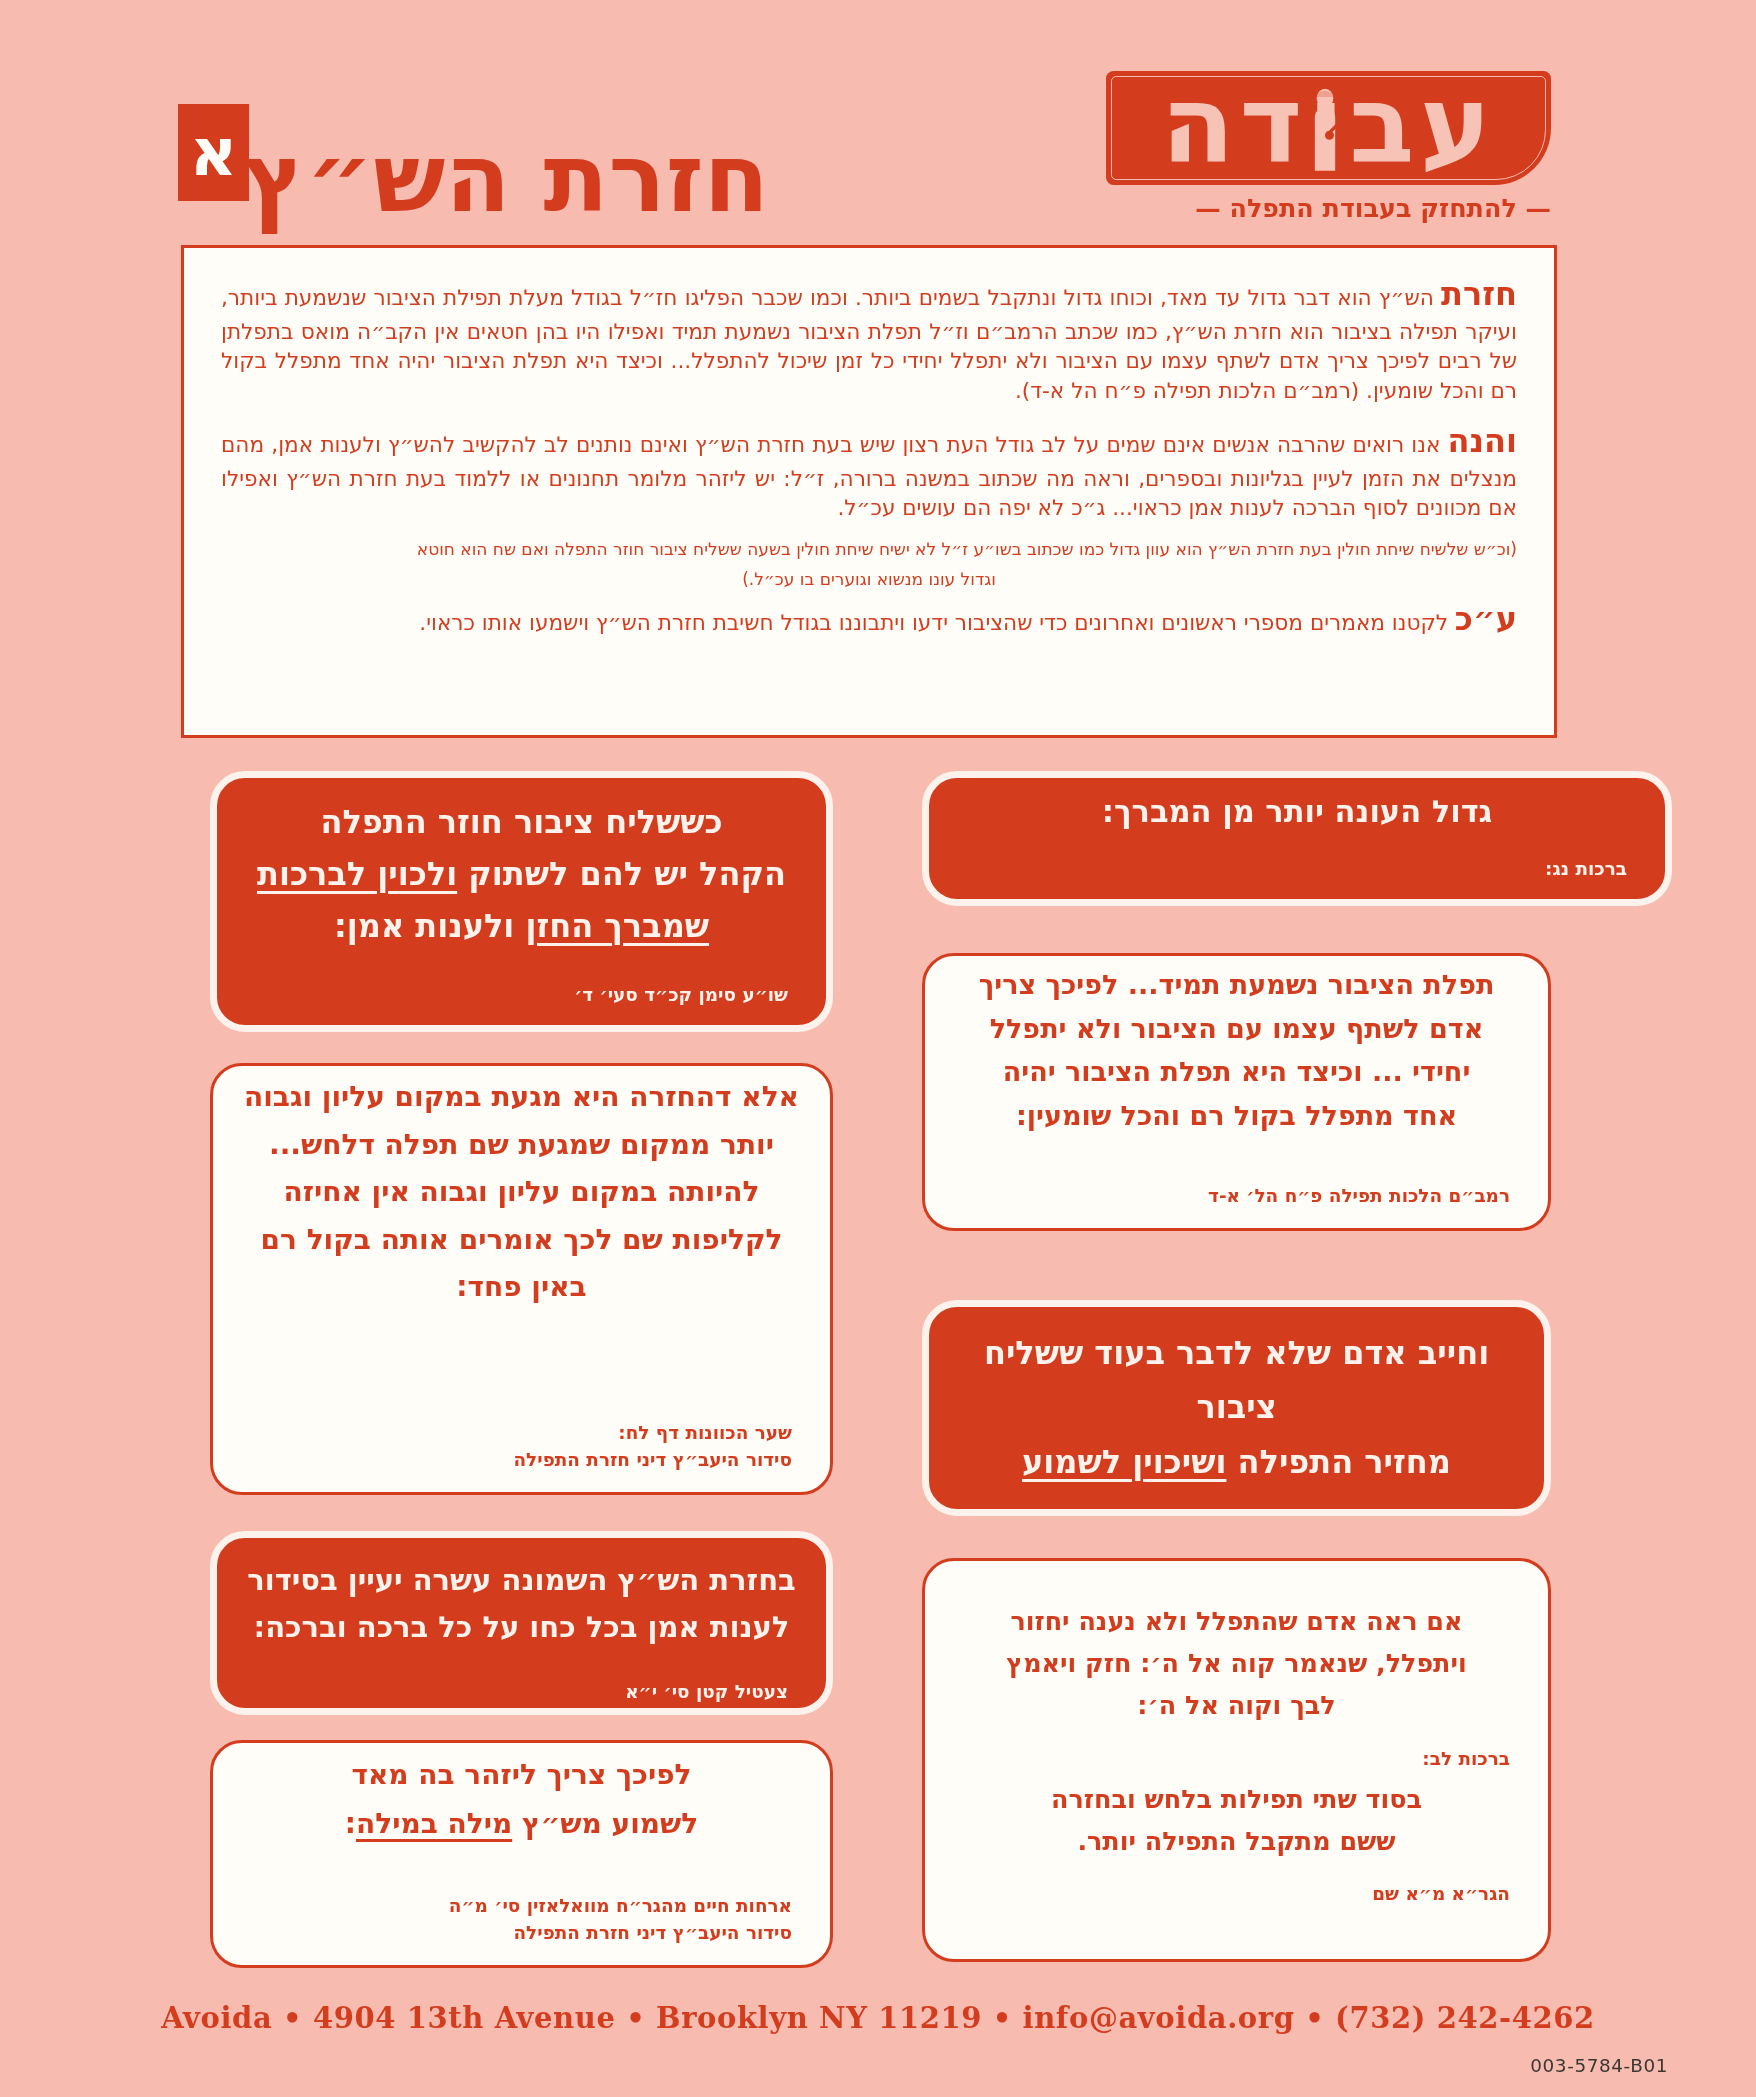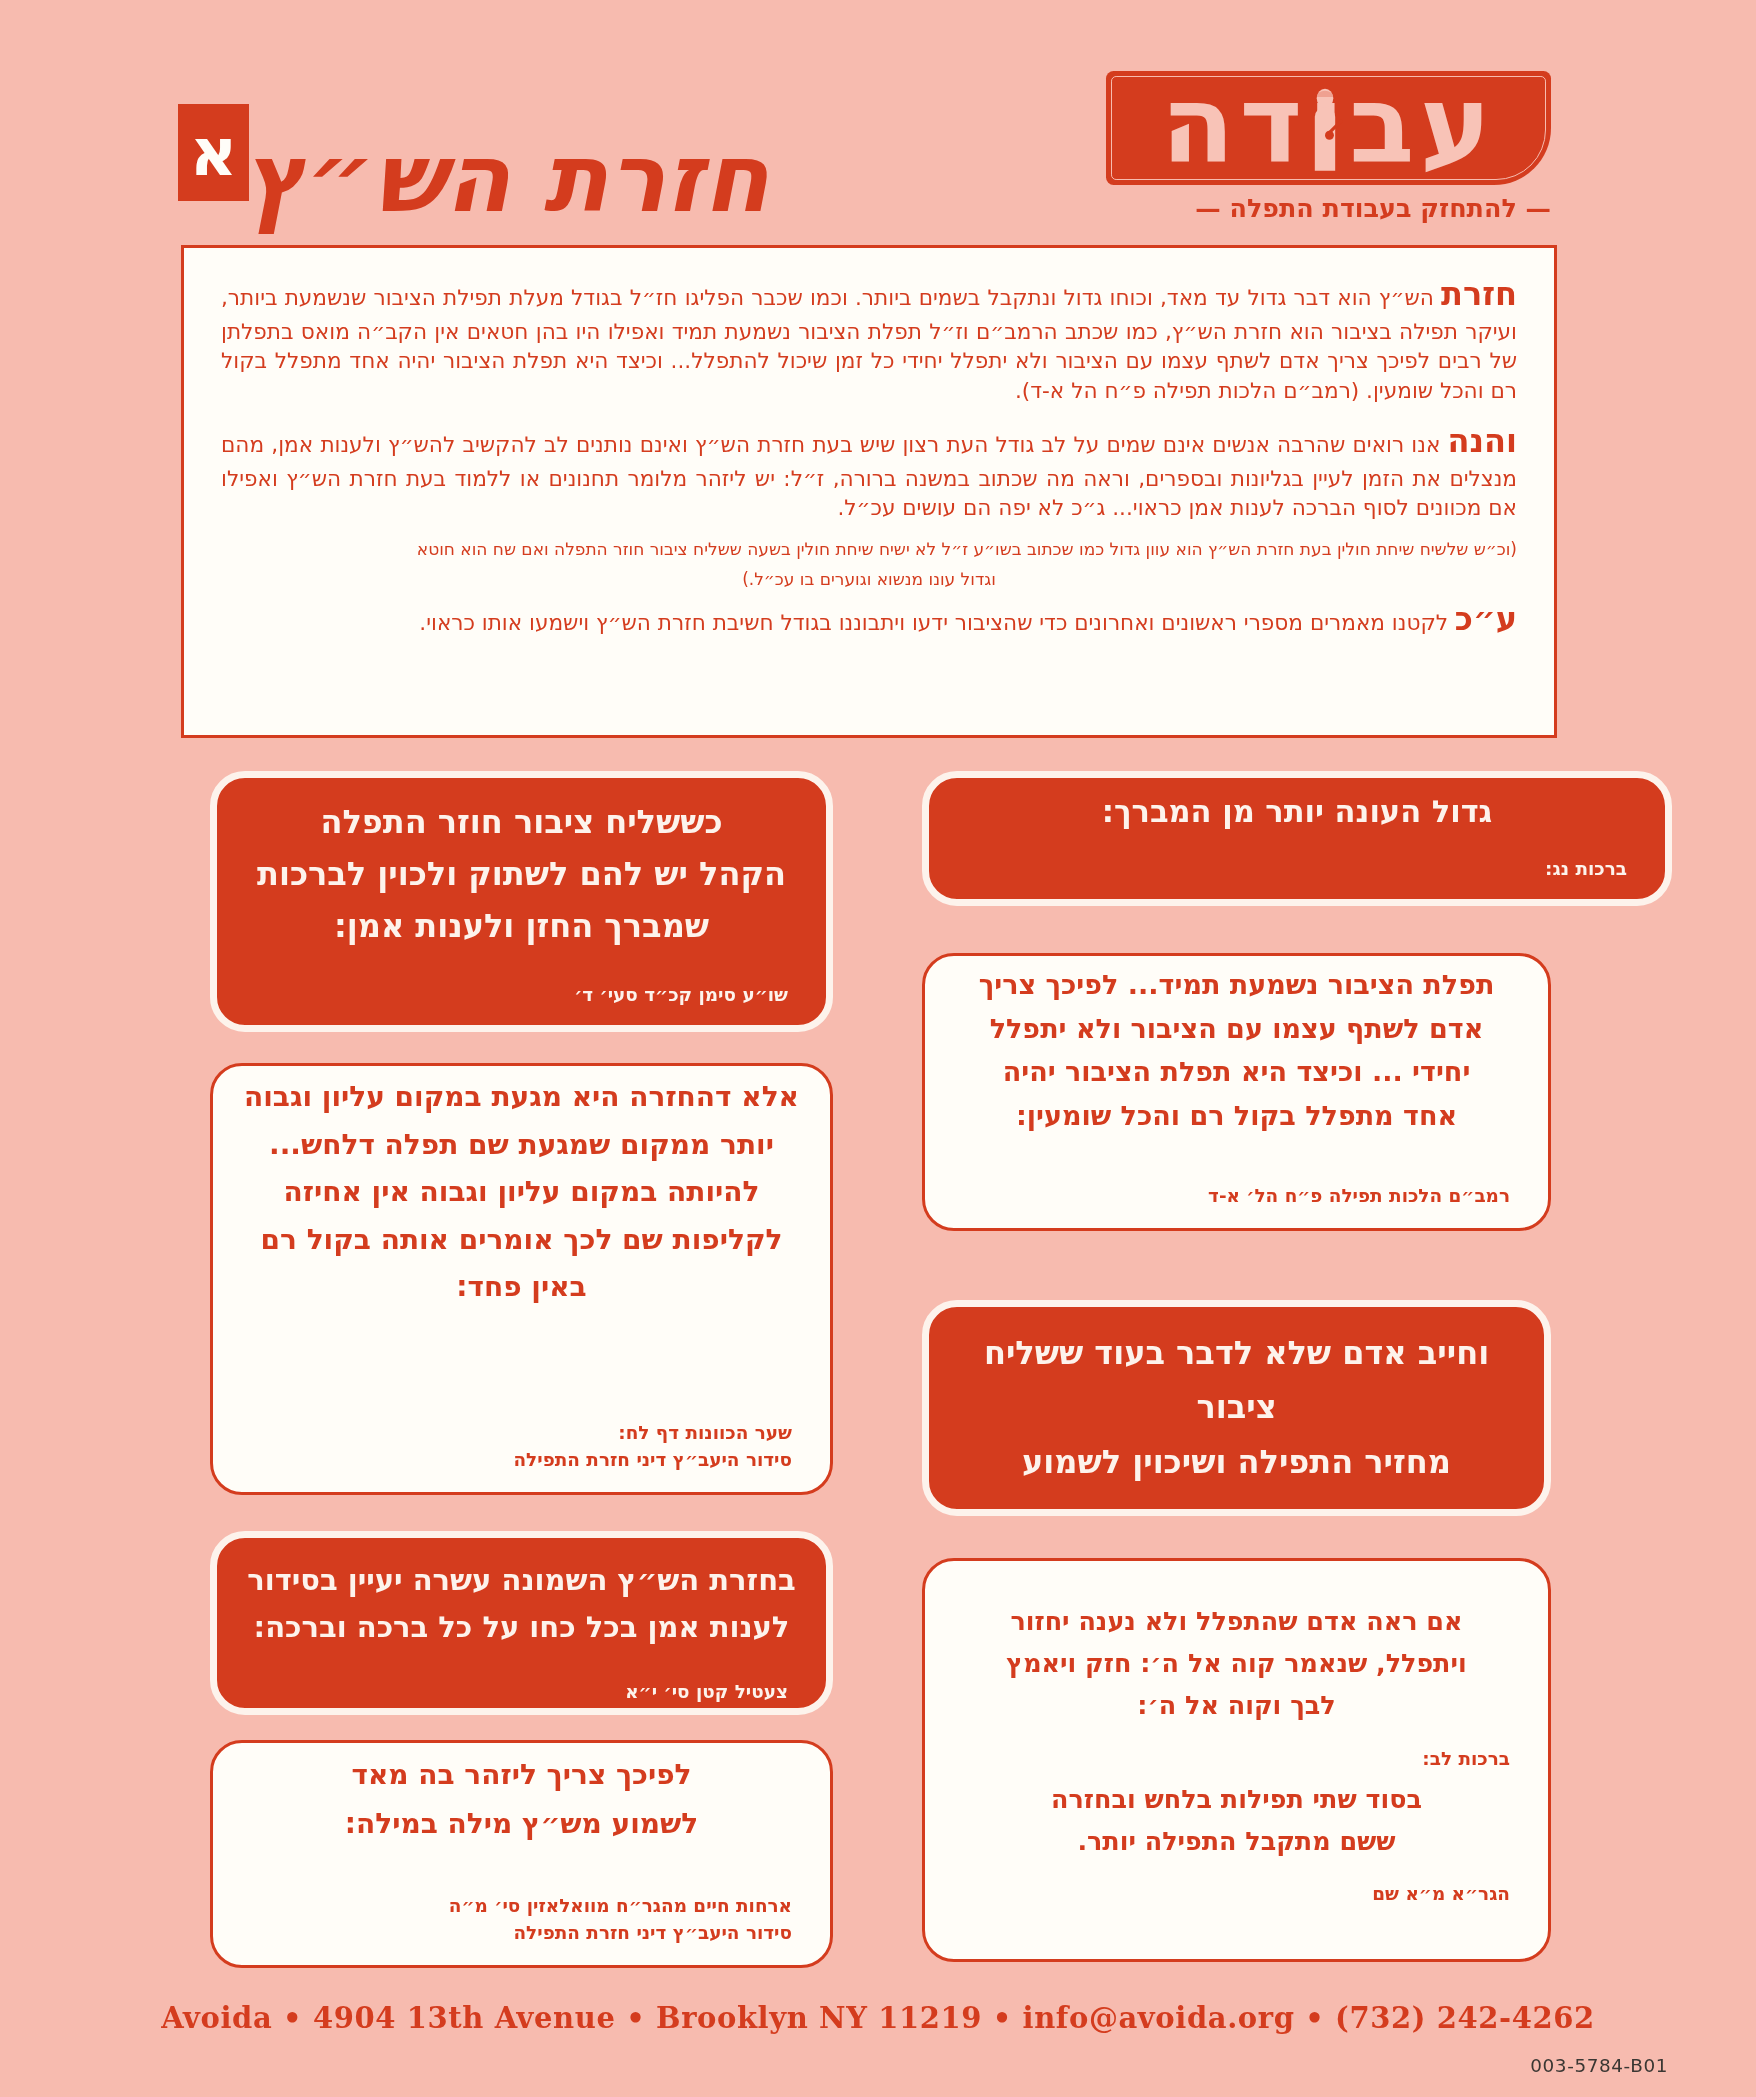--- a/index.html
+++ b/index.html
@@ -17,21 +17,21 @@
   }
   
   .aleph-badge{
     position:absolute;left:178px;top:104px;width:71px;height:97px;
     background:var(--red);color:var(--cream);
     display:flex;align-items:center;justify-content:center;
     font-size:66px;font-weight:bold;
   }
   .main-title{
     position:absolute;left:254px;top:99px;width:515px;height:159px;
-    color:var(--red);font-size:95px;font-weight:bold;font-style:italic;
+    color:var(--red);font-size:95px;font-weight:bold;
     direction:rtl;text-align:left;line-height:159px;white-space:nowrap;
   }
   .logo{
     position:absolute;left:1106px;top:71px;width:445px;height:114px;
     background:var(--red);border-radius:7.6px 7.6px 57px 7.6px;
   }
   .logo-frame{
     position:absolute;inset:5.1px;border:1.9px solid var(--pink);
     border-radius:5.1px 5.1px 50px 5.1px;pointer-events:none;
   }
@@ -73,21 +73,21 @@
     border:3.8px solid var(--red);border-radius:32px;
     padding:7px 29px 18px;
   }
   .card-text{
     font-weight:bold;text-align:center;white-space:pre-line;
   }
   .card-src{
     font-weight:bold;text-align:right;font-size:18.4px;line-height:1.5;
     padding-right:9px;margin-top:11.4px;
   }
-  .u{text-decoration-thickness:3.2px;text-underline-offset:6.4px;}
+  .u{text-decoration:underline;text-decoration-thickness:3.2px;text-underline-offset:6.4px;}
   
   #card-l1{left:210px;top:771px;width:623px;height:261px;}
   #card-l1 .card-text{font-size:32px;line-height:1.62;}
   #card-l2{left:210px;top:1063px;width:623px;height:432px;}
   #card-l2 .card-text{font-size:28px;line-height:1.7;}
   #card-l3{left:210px;top:1531px;width:623px;height:184px;gap:16px;}
   #card-l3 .card-text{font-size:29px;line-height:1.62;}
   #card-l4{left:210px;top:1740px;width:623px;height:228px;}
   #card-l4 .card-text{font-size:28px;line-height:1.75;}
   #card-r1{left:922px;top:771px;width:750px;height:135px;padding-top:14px;}

